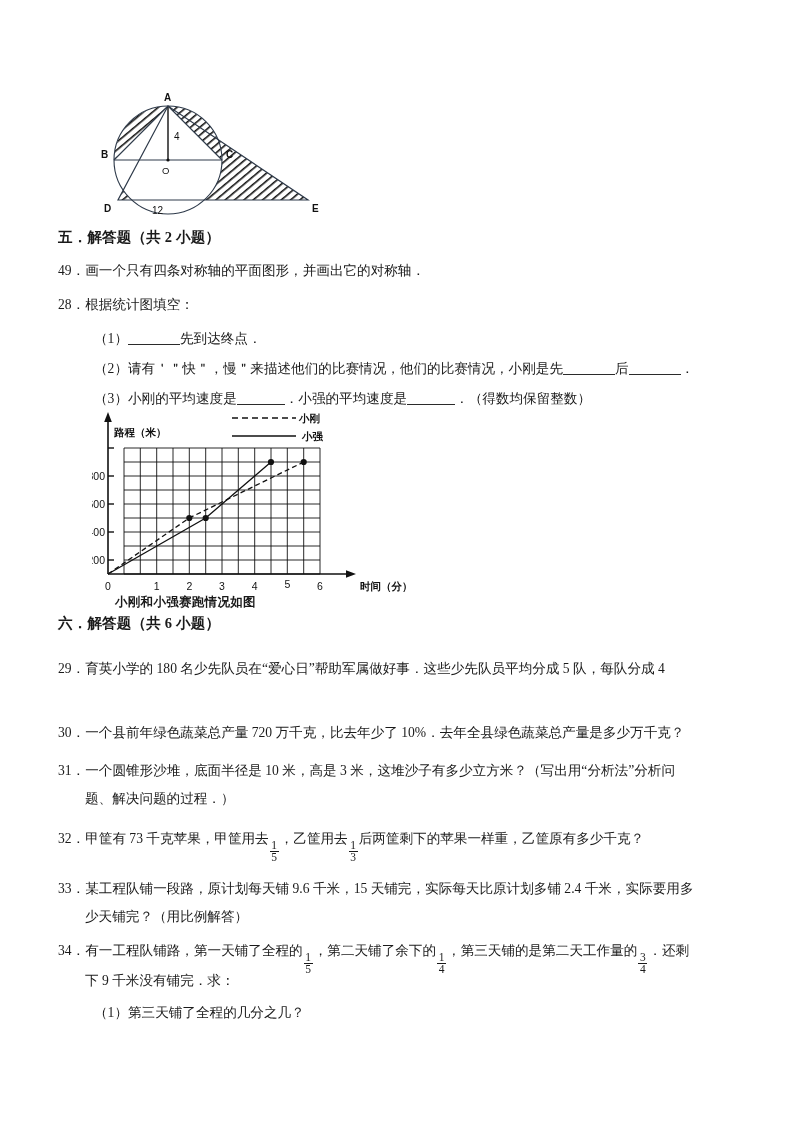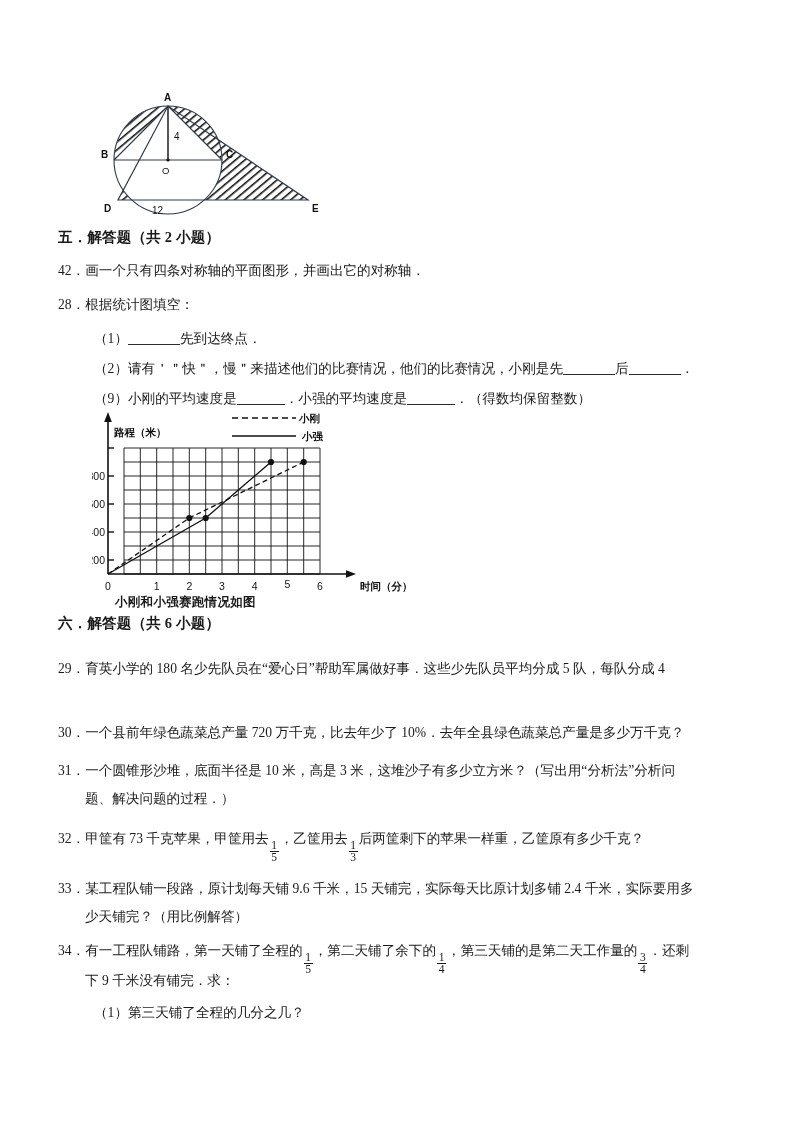--- a/index.html
+++ b/index.html
@@ -177,37 +177,37 @@
       <text x="216" y="124" font-family="Liberation Sans, sans-serif" font-size="10" font-weight="bold" fill="#111">E</text>
       <text x="66" y="86" font-family="Liberation Sans, sans-serif" font-size="9.5" fill="#111">O</text>
       <text x="78" y="52" font-family="Liberation Sans, sans-serif" font-size="10" fill="#111">4</text>
       <text x="56" y="126" font-family="Liberation Sans, sans-serif" font-size="10" fill="#111">12</text>
     </svg>
   </div>
 
   <div class="section-heading" id="sec-five">五．解答题（共 2 小题）</div>
 
   <div class="q" style="top: 258px;">
-    <span class="num">42．</span><span class="body">画一个只有四条对称轴的平面图形，并画出它的对称轴．</span>
+    <span class="num">49．</span><span class="body">画一个只有四条对称轴的平面图形，并画出它的对称轴．</span>
   </div>
 
   <div class="q" style="top: 292px;">
     <span class="num">28．</span><span class="body">根据统计图填空：</span>
   </div>
 
   <div class="sub" style="top: 326px;">
     <span>（1）</span><span class="blank"></span><span>先到达终点．</span>
   </div>
 
   <div class="sub" style="top: 356px;">
     <span>（2）请有＇＂快＂，慢＂来描述他们的比赛情况，他们的比赛情况，小刚是先</span><span class="blank"></span><span>后</span><span class="blank"></span><span>．</span>
   </div>
 
   <div class="sub" style="top: 386px;">
-    <span>（9）小刚的平均速度是</span><span class="blank short"></span><span>．小强的平均速度是</span><span class="blank short"></span><span>．（得数均保留整数）</span>
+    <span>（3）小刚的平均速度是</span><span class="blank short"></span><span>．小强的平均速度是</span><span class="blank short"></span><span>．（得数均保留整数）</span>
   </div>
 
   <div class="chart-wrap">
     <svg width="372" height="212" viewBox="0 0 372 212">
 
       <g>
 
         <g stroke="#111" stroke-width="0.9" fill="none">
           <line x1="32" y1="44" x2="32" y2="170"></line>
           <line x1="48.3" y1="44" x2="48.3" y2="170"></line>

